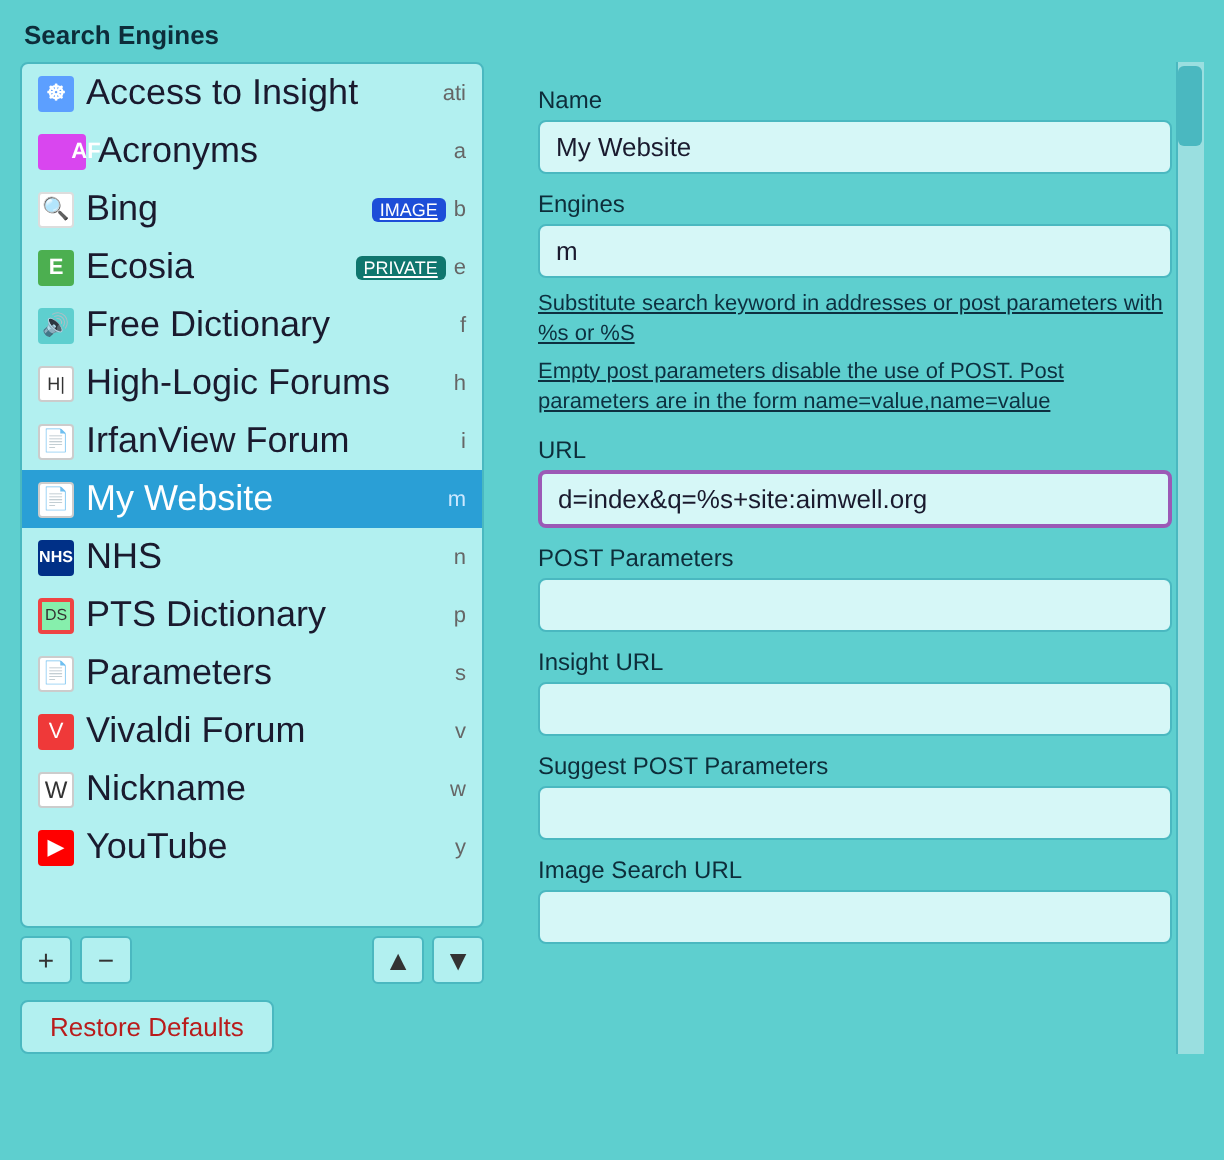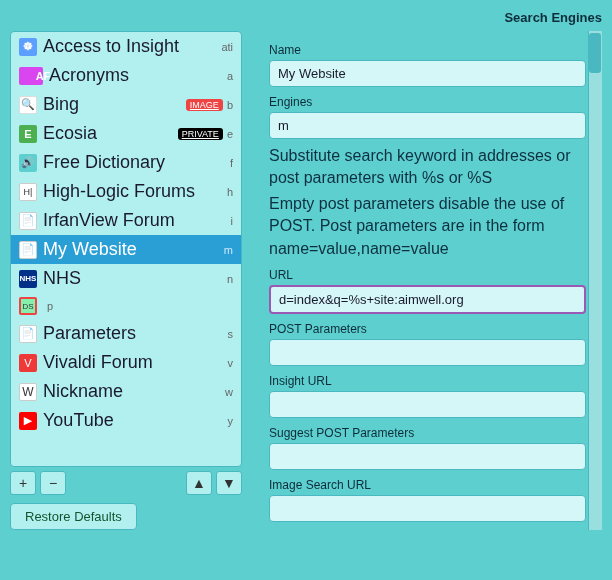--- a/index.html
+++ b/index.html
@@ -12,21 +12,20 @@
       color: #1a1a2e;
       overflow: hidden;
     }
     .outer-container {
       width: 612px;
       height: 537px;
       background: #5ecfcf;
       padding: 10px;
       display: flex;
       flex-direction: column;
-      align-items: flex-end;
     }
     .panel-title {
       font-size: 13px;
       font-weight: 600;
       color: #0d2d3a;
       margin-bottom: 6px;
       padding-left: 2px;
     }
     .main-content {
       display: flex;
@@ -87,22 +86,22 @@
       color: #cce8ff;
     }
     .list-item .badge {
       font-size: 9px;
       background: #888;
       color: white;
       padding: 1px 4px;
       border-radius: 3px;
       margin-left: 4px;
     }
-    .list-item .badge.image { background: #ef4444; text-decoration: underline; }
-    .list-item .badge.private { background: #000000; text-decoration: underline; }
+    .list-item .badge.image { background: #1d4ed8; text-decoration: underline; }
+    .list-item .badge.private { background: #0f766e; text-decoration: underline; }
 
     .bottom-buttons {
       display: flex;
       gap: 4px;
       margin-top: 4px;
       align-items: center;
     }
     .icon-btn {
       width: 26px;
       height: 24px;
@@ -118,21 +117,21 @@
     }
     .spacer { flex: 1; }
     .restore-btn {
       margin-top: 8px;
       padding: 5px 14px;
       background: #b2f0f0;
       border: 1px solid #4ab8c0;
       border-radius: 4px;
       cursor: pointer;
       font-size: 13px;
-      color: #14532d;
+      color: #b91c1c;
       width: fit-content;
     }
 
     
     .right-panel {
       flex: 1;
       padding: 4px 0 8px 12px;
       display: flex;
       flex-direction: column;
       gap: 0;
@@ -172,24 +171,25 @@
       background: #d6f7f7;
       font-size: 13px;
       color: #1a1a2e;
       outline: none;
     }
     .field-input.url-active {
       border: 2px solid #9b59b6;
       background: #d6f7f7;
     }
     .hint-text {
-      font-size: 16px;
+      font-size: 11px;
       color: #0d3040;
       margin-top: 6px;
       line-height: 1.4;
+      text-decoration: underline;
     }
     .right-scroll-area {
       flex: 1;
       overflow-y: hidden;
       padding-right: 16px;
     }
 
     
     .icon-ati { background: #5c9fff; color: white; font-size: 9px; font-weight: bold; border-radius: 50%; }
     .icon-acr { background: #d946ef; color: white; font-size: 10px; font-weight: bold; padding-left: 24px; }
@@ -268,20 +268,21 @@
         </div>
 
         <div class="list-item">
           <div class="icon icon-nhs" style="font-size:8px;">NHS</div>
           <span class="name">NHS</span>
           <span class="shortcut">n</span>
         </div>
 
         <div class="list-item">
           <div class="icon icon-pts" style="font-size:8px; background:#86efac; border:2px solid #ef4444; color:#333;">DS</div>
+          <span class="name">PTS Dictionary</span>
           <span class="shortcut">p</span>
         </div>
 
         <div class="list-item">
           <div class="icon icon-soft">📄</div>
           <span class="name">Parameters</span>
           <span class="shortcut">s</span>
         </div>
 
         <div class="list-item">

